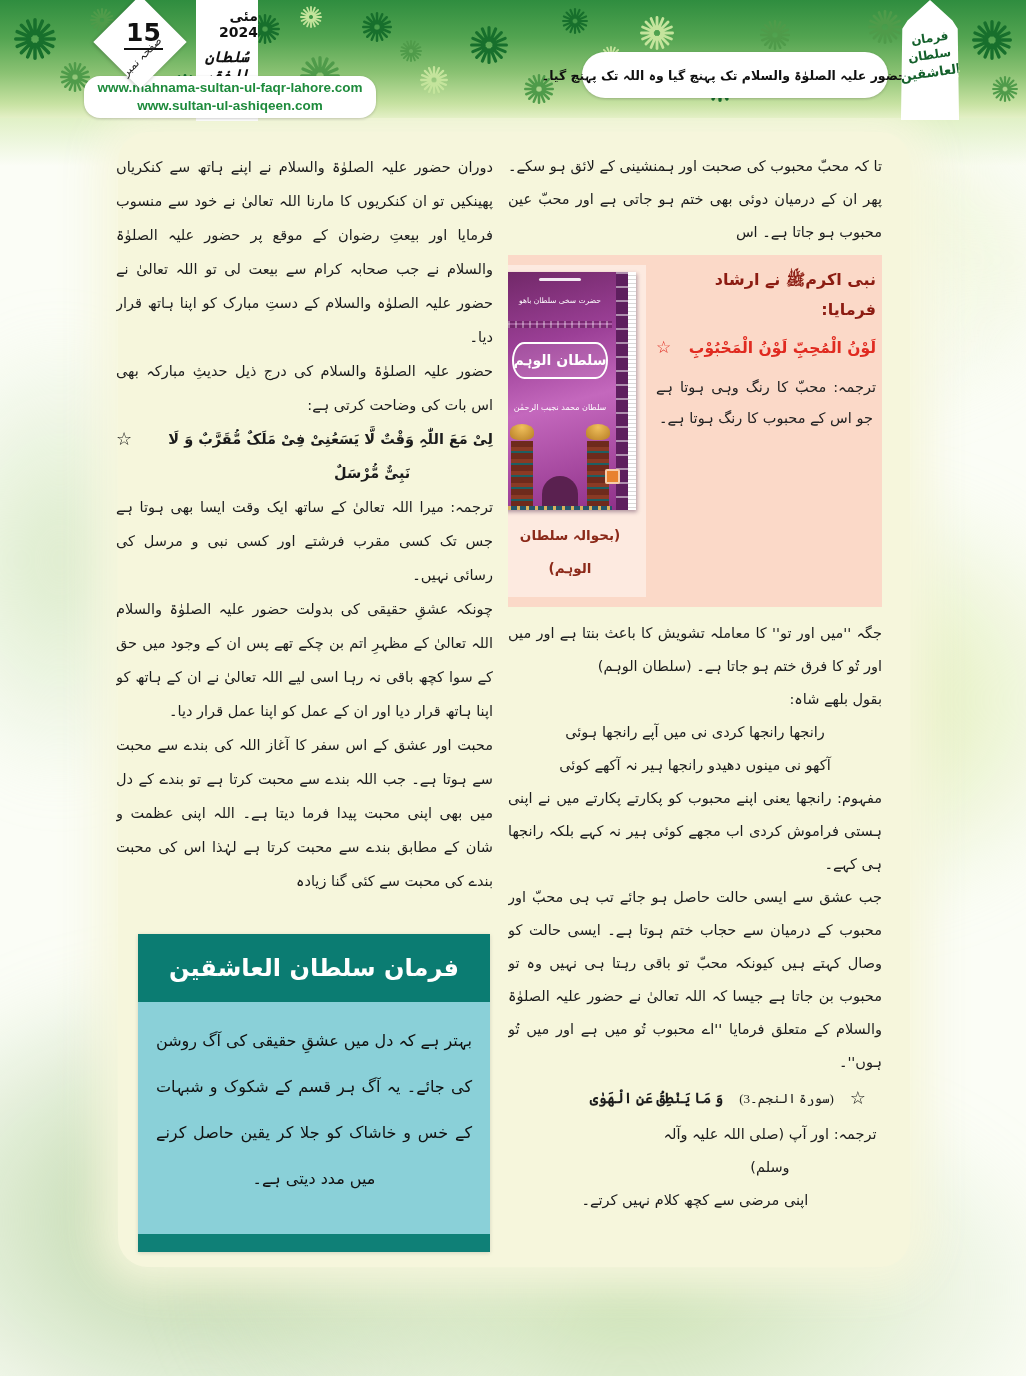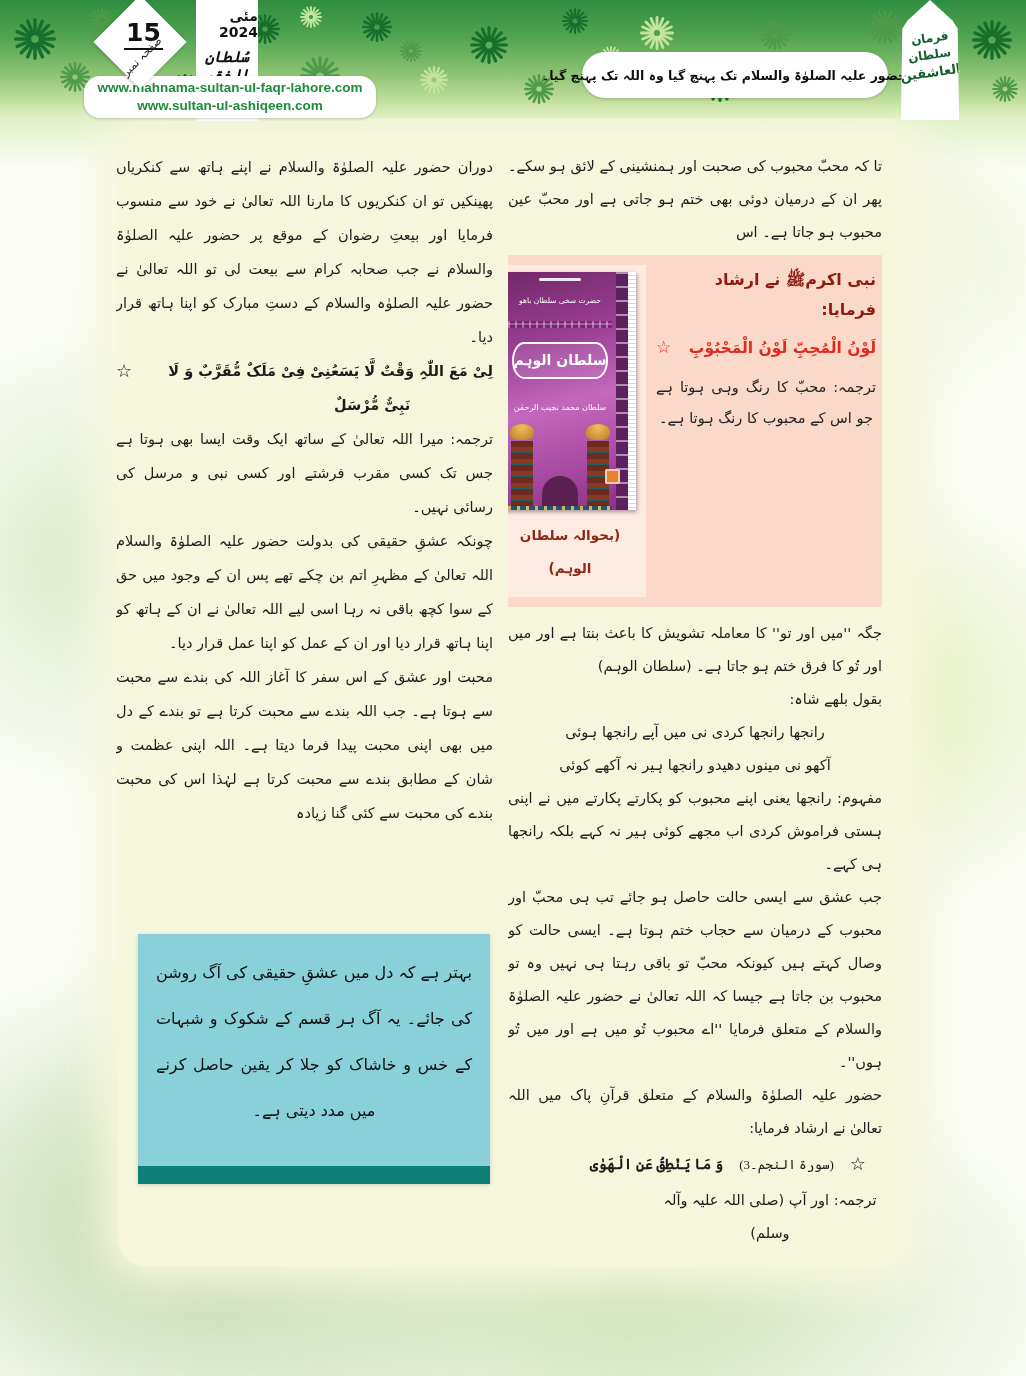--- a/index.html
+++ b/index.html
@@ -296,31 +296,35 @@
     <div class="tab">
       <span class="w1">فرمان</span>
       <span class="w2">سلطان</span>
       <span class="w3">العاشقین</span>
     </div>
   </header>
 
   <div class="col-left urdu">
     <div class="left-text">
       <p>دوران حضور علیہ الصلوٰۃ والسلام نے اپنے ہاتھ سے کنکریاں پھینکیں تو ان کنکریوں کا مارنا اللہ تعالیٰ نے خود سے منسوب فرمایا اور بیعتِ رضوان کے موقع پر حضور علیہ الصلوٰۃ والسلام نے جب صحابہ کرام سے بیعت لی تو اللہ تعالیٰ نے حضور علیہ الصلوٰہ والسلام کے دستِ مبارک کو اپنا ہاتھ قرار دیا۔</p>
+      <p>حضور علیہ الصلوٰۃ والسلام کی درج ذیل حدیثِ مبارکہ بھی اس بات کی وضاحت کرتی ہے:</p>
       <div class="hadith-line">
         <span class="star">☆</span>
         <span class="atext">لِیْ مَعَ اللّٰہِ وَقْتٌ لَّا یَسَعُنِیْ فِیْ مَلَکٌ مُّقَرَّبٌ وَ لَا</span>
       </div>
       <div class="hadith-cont">نَبِیٌّ مُّرْسَلٌ</div>
       <p>ترجمہ: میرا اللہ تعالیٰ کے ساتھ ایک وقت ایسا بھی ہوتا ہے جس تک کسی مقرب فرشتے اور کسی نبی و مرسل کی رسائی نہیں۔</p>
       <p>چونکہ عشقِ حقیقی کی بدولت حضور علیہ الصلوٰۃ والسلام اللہ تعالیٰ کے مظہرِ اتم بن چکے تھے پس ان کے وجود میں حق کے سوا کچھ باقی نہ رہا اسی لیے اللہ تعالیٰ نے ان کے ہاتھ کو اپنا ہاتھ قرار دیا اور ان کے عمل کو اپنا عمل قرار دیا۔</p>
       <p>محبت اور عشق کے اس سفر کا آغاز اللہ کی بندے سے محبت سے ہوتا ہے۔ جب اللہ بندے سے محبت کرتا ہے تو بندے کے دل میں بھی اپنی محبت پیدا فرما دیتا ہے۔ اللہ اپنی عظمت و شان کے مطابق بندے سے محبت کرتا ہے لہٰذا اس کی محبت بندے کی محبت سے کئی گنا زیادہ</p>
     </div>
 
     <div class="teal-box">
+      <div class="teal-head">
+        <span>فرمان سلطان العاشقین</span>
+      </div>
       <div class="teal-body urdu">بہتر ہے کہ دل میں عشقِ حقیقی کی آگ روشن کی جائے۔ یہ آگ ہر قسم کے شکوک و شبہات کے خس و خاشاک کو جلا کر یقین حاصل کرنے میں مدد دیتی ہے۔</div>
       <div class="teal-foot"></div>
     </div>
   </div>
 
   <div class="col-right urdu">
     <p>تا کہ محبّ محبوب کی صحبت اور ہمنشینی کے لائق ہو سکے۔ پھر ان کے درمیان دوئی بھی ختم ہو جاتی ہے اور محبّ عین محبوب ہو جاتا ہے۔ اس</p>
 
     <div class="pink-box">
       <div class="pink-text">
@@ -361,21 +365,20 @@
         <div class="book-caption">(بحوالہ سلطان الوہم)</div>
       </div>
     </div>
 
     <p>جگہ ''میں اور تو'' کا معاملہ تشویش کا باعث بنتا ہے اور میں اور تُو کا فرق ختم ہو جاتا ہے۔ (سلطان الوہم)</p>
     <p class="align-right">بقول بلھے شاہ:</p>
     <div class="verse">رانجھا رانجھا کردی نی میں آپے رانجھا ہوئی</div>
     <div class="verse">آکھو نی مینوں دھیدو رانجھا ہیر نہ آکھے کوئی</div>
     <p>مفہوم: رانجھا یعنی اپنے محبوب کو پکارتے پکارتے میں نے اپنی ہستی فراموش کردی اب مجھے کوئی ہیر نہ کہے بلکہ رانجھا ہی کہے۔</p>
     <p>جب عشق سے ایسی حالت حاصل ہو جائے تب ہی محبّ اور محبوب کے درمیان سے حجاب ختم ہوتا ہے۔ ایسی حالت کو وصال کہتے ہیں کیونکہ محبّ تو باقی رہتا ہی نہیں وہ تو محبوب بن جاتا ہے جیسا کہ اللہ تعالیٰ نے حضور علیہ الصلوٰۃ والسلام کے متعلق فرمایا ''اے محبوب تُو میں ہے اور میں تُو ہوں''۔</p>
-    <p>حضور علیہ الصلوٰۃ والسلام کے متعلق قرآنِ پاک میں اللہ تعالیٰ نے ارشاد فرمایا:</p>
     <div class="quran-line">
       <span class="qa">وَ مَا یَنْطِقُ عَنِ الْھَوٰی</span>
       <span class="qref">(سورۃ النجم۔3)</span>
       <span class="star">☆</span>
     </div>
     <div class="trans1">ترجمہ: اور آپ (صلی اللہ علیہ وآلہ وسلم)</div>
     <div class="center">اپنی مرضی سے کچھ کلام نہیں کرتے۔</div>
 
   </div>
 

